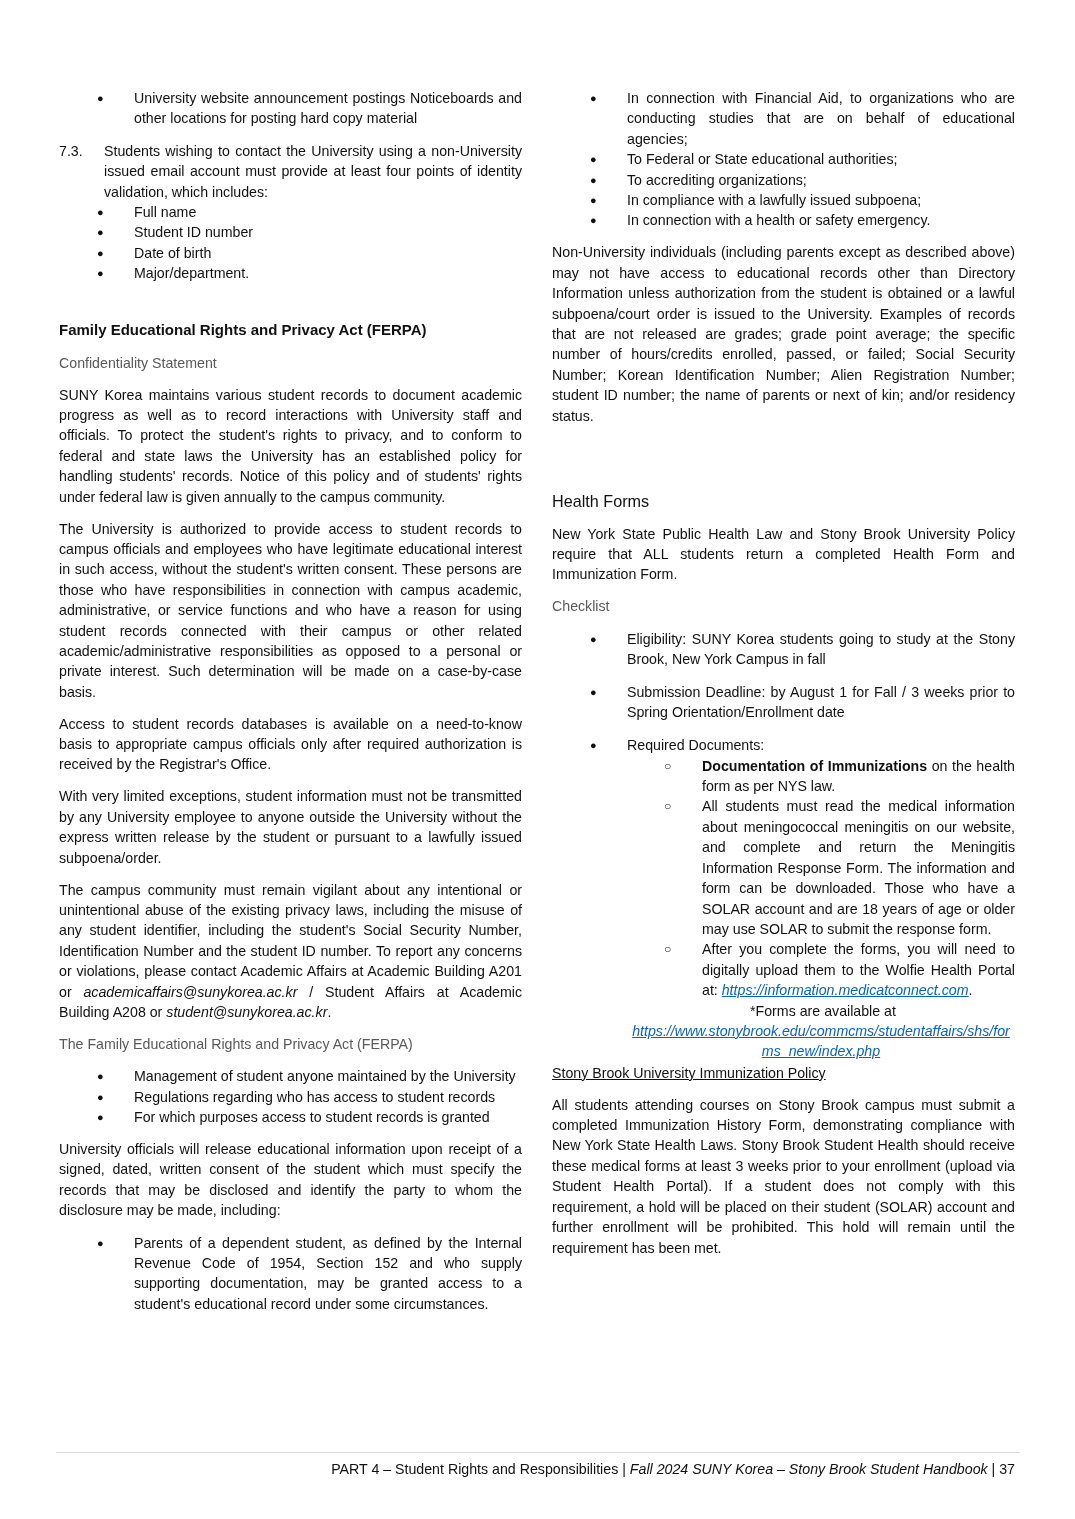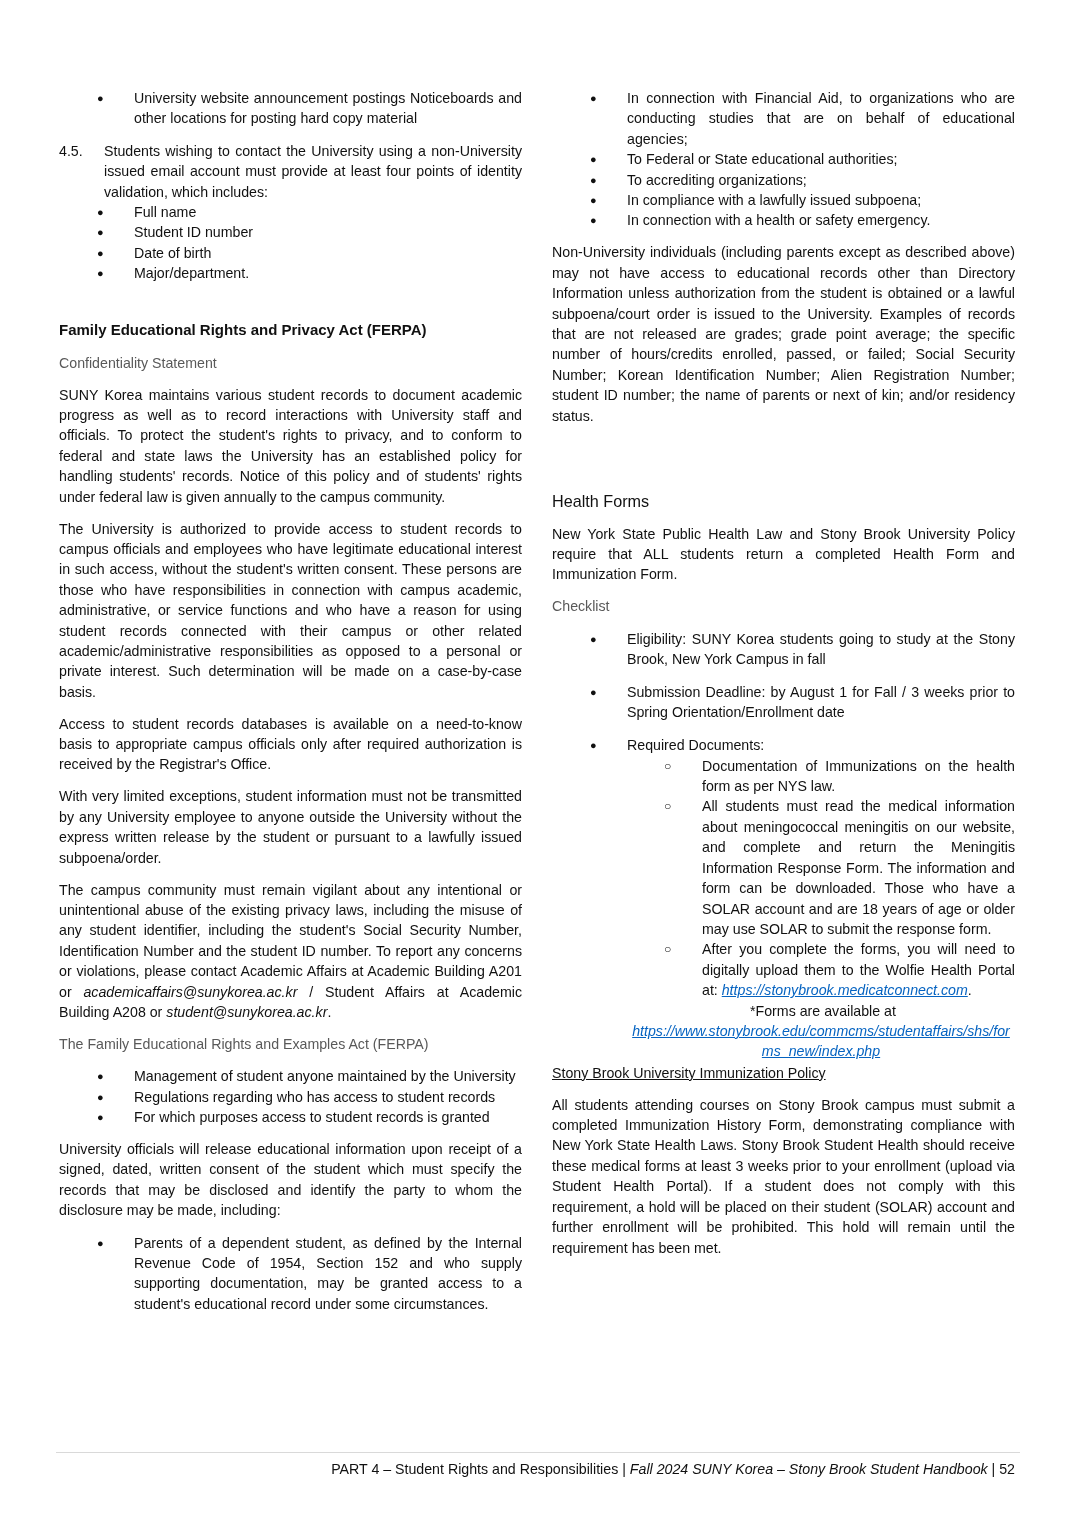--- a/index.html
+++ b/index.html
@@ -72,21 +72,21 @@
   .numbered .num {
     position: absolute;
     left: 0; top: 0;
   }
   a.link {
     color: #0563C1;
     font-style: italic;
     text-decoration: underline;
   }
   .em { font-style: italic; }
-  .b { font-weight: normal; }
+  .b { font-weight: bold; }
   .u { text-decoration: underline; }
   .footer-rule {
     position: absolute;
     left: 56px;
     top: 1452px;
     width: 964px;
     height: 1px;
     background: #d9d9d9;
   }
   .footer {
@@ -107,42 +107,42 @@
   <ul class="bul">
     <li>
       <span class="bullet">●</span>
       <span>University website announcement postings Noticeboards and other locations for posting hard copy material</span>
     </li>
   </ul>
 
   <div style="height:12px"></div>
 
   <div class="numbered">
-    <span class="num">4.5.</span>
+    <span class="num">7.3.</span>
     <span>Students wishing to contact the University using a non-University issued email account must provide at least four points of identity validation, which includes:</span>
   </div>
   <ul class="bul">
     <li><span class="bullet">●</span><span>Full name</span></li>
     <li><span class="bullet">●</span><span>Student ID number</span></li>
     <li><span class="bullet">●</span><span>Date of birth</span></li>
     <li><span class="bullet">●</span><span>Major/department.</span></li>
   </ul>
 
   <div style="height:35px"></div>
 
   <div class="h-bold">Family Educational Rights and Privacy Act (FERPA)</div>
   <div class="subhead">Confidentiality Statement</div>
   <p class="body">SUNY Korea maintains various student records to document academic progress as well as to record interactions with University staff and officials. To protect the student's rights to privacy, and to conform to federal and state laws the University has an established policy for handling students' records. Notice of this policy and of students' rights under federal law is given annually to the campus community.</p>
   <p class="body">The University is authorized to provide access to student records to campus officials and employees who have legitimate educational interest in such access, without the student's written consent. These persons are those who have responsibilities in connection with campus academic, administrative, or service functions and who have a reason for using student records connected with their campus or other related academic/administrative responsibilities as opposed to a personal or private interest. Such determination will be made on a case-by-case basis.</p>
   <p class="body">Access to student records databases is available on a need-to-know basis to appropriate campus officials only after required authorization is received by the Registrar's Office.</p>
   <p class="body">With very limited exceptions, student information must not be transmitted by any University employee to anyone outside the University without the express written release by the student or pursuant to a lawfully issued subpoena/order.</p>
   <p class="body">
     <span>The campus community must remain vigilant about any intentional or unintentional abuse of the existing privacy laws, including the misuse of any student identifier, including the student's Social Security Number, Identification Number and the student ID number. To report any concerns or violations, please contact Academic Affairs at Academic Building A201 or </span><span class="em">academicaffairs@sunykorea.ac.kr</span><span> / Student Affairs at Academic Building A208 or </span><span class="em">student@sunykorea.ac.kr</span><span>.</span>
   </p>
-  <div class="subhead">The Family Educational Rights and Examples Act (FERPA)</div>
+  <div class="subhead">The Family Educational Rights and Privacy Act (FERPA)</div>
   <ul class="bul" style="margin-top:12px; margin-bottom:11.5px;">
     <li><span class="bullet">●</span><span>Management of student anyone maintained by the University</span></li>
     <li><span class="bullet">●</span><span>Regulations regarding who has access to student records</span></li>
     <li><span class="bullet">●</span><span>For which purposes access to student records is granted</span></li>
   </ul>
   <p class="body">University officials will release educational information upon receipt of a signed, dated, written consent of the student which must specify the records that may be disclosed and identify the party to whom the disclosure may be made, including:</p>
   <ul class="bul" style="margin-top:12px;">
     <li><span class="bullet">●</span><span>Parents of a dependent student, as defined by the Internal Revenue Code of 1954, Section 152 and who supply supporting documentation, may be granted access to a student's educational record under some circumstances.</span></li>
   </ul>
 </div>
@@ -175,28 +175,28 @@
     <li>
       <span class="circle">○</span>
       <span class="b">Documentation of Immunizations</span><span> on the health form as per NYS law.</span>
     </li>
     <li>
       <span class="circle">○</span>
       <span>All students must read the medical information about meningococcal meningitis on our website, and complete and return the Meningitis Information Response Form. The information and form can be downloaded. Those who have a SOLAR account and are 18 years of age or older may use SOLAR to submit the response form.</span>
     </li>
     <li>
       <span class="circle">○</span>
-      <span>After you complete the forms, you will need to digitally upload them to the Wolfie Health Portal at: </span><a class="link">https://stonybrook.medicatconnect.com</a><span>.</span>
+      <span>After you complete the forms, you will need to digitally upload them to the Wolfie Health Portal at: </span><a class="link">https://information.medicatconnect.com</a><span>.</span>
     </li>
   </ul>
   <div class="forms-note" style="margin-bottom:1px;text-align:center;">
     <div style="padding-left:4px;">*Forms are available at</div>
     <a class="link" style="word-break:break-all; display:block;">https://www.stonybrook.edu/commcms/studentaffairs/shs/forms_new/index.php</a>
   </div>
 
   <div class="u" style="margin-bottom:11.5px;">Stony Brook University Immunization Policy</div>
   <p class="body">All students attending courses on Stony Brook campus must submit a completed Immunization History Form, demonstrating compliance with New York State Health Laws. Stony Brook Student Health should receive these medical forms at least 3 weeks prior to your enrollment (upload via Student Health Portal). If a student does not comply with this requirement, a hold will be placed on their student (SOLAR) account and further enrollment will be prohibited.  This hold will remain until the requirement has been met.</p>
 </div>
 
 <div class="footer-rule"></div>
 <div class="footer">
-  <span>PART 4 – Student Rights and Responsibilities</span><span> | </span><span class="em">Fall 2024 SUNY Korea – Stony Brook Student Handbook</span><span> | </span><span>52</span>
+  <span>PART 4 – Student Rights and Responsibilities</span><span> | </span><span class="em">Fall 2024 SUNY Korea – Stony Brook Student Handbook</span><span> | </span><span>37</span>
 </div>
 
 </body></html>

